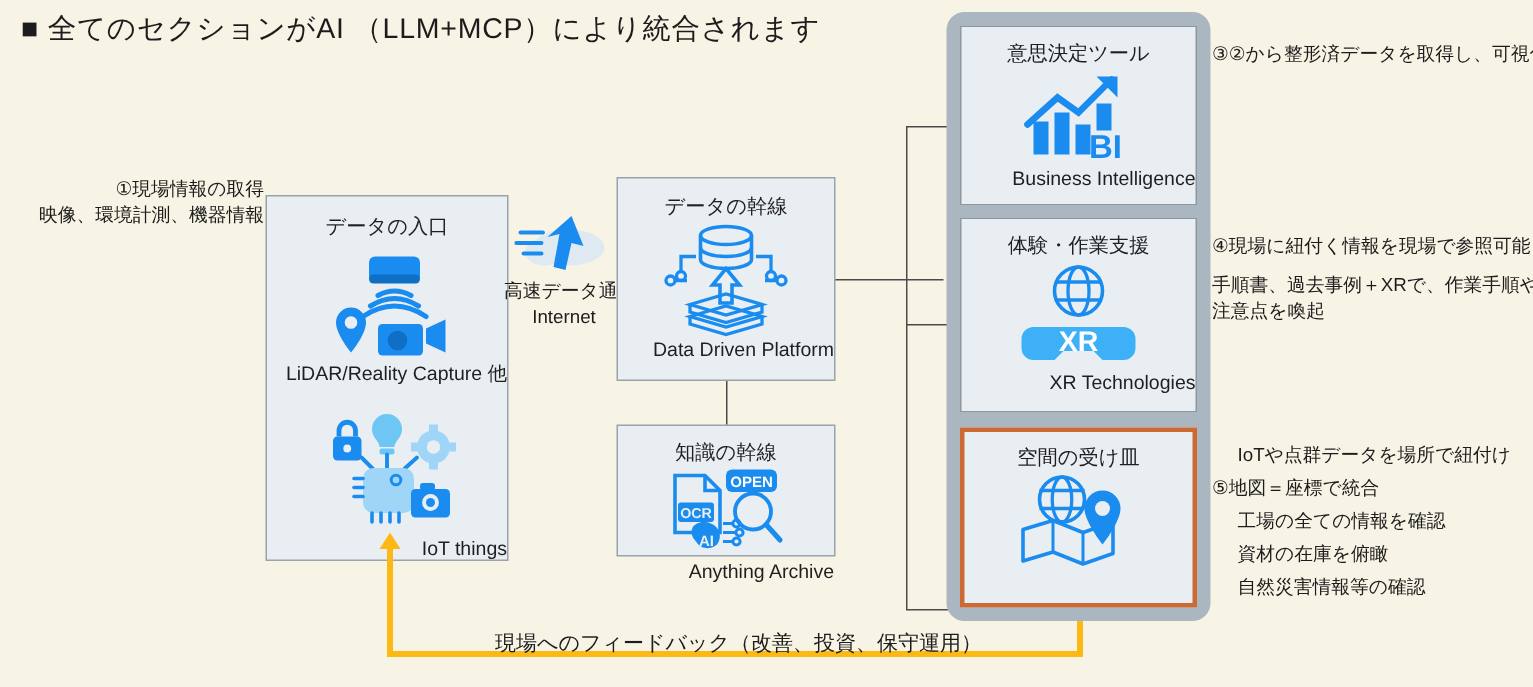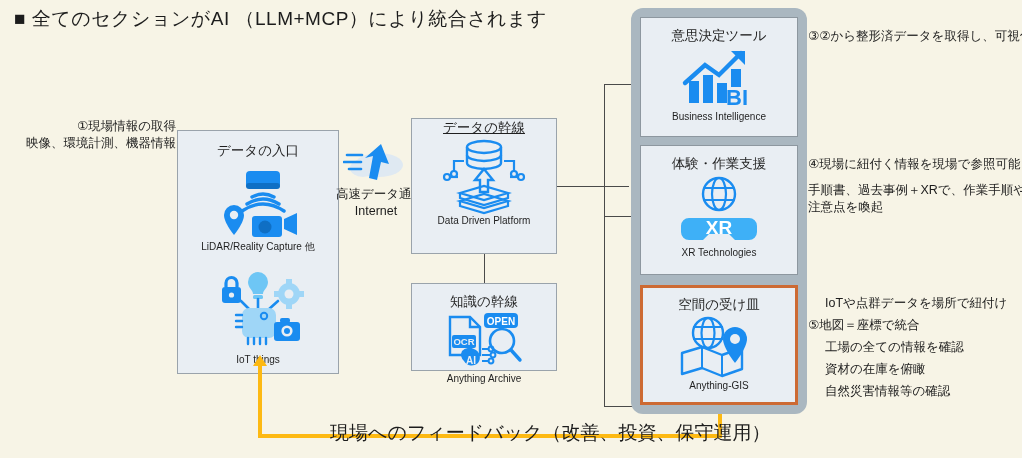--- a/index.html
+++ b/index.html
@@ -29,22 +29,22 @@
     border:1px solid #9aa3ab;
     box-sizing:border-box;
   }
   .card-title{
     text-align:center;
     font-size:13.5px;
     color:#1f1f1f;
     white-space:nowrap;
   }
   .card-label{
-    text-align:center;
-    font-size:10px;
+    text-align:right;
+    font-size:13px;
     color:#1f1f1f;
     white-space:nowrap;
   }
 
   
   .note{
     font-size:12.5px;
     line-height:17px;
     color:#1c1c1c;
     white-space:nowrap;
@@ -176,21 +176,21 @@
       </svg>
     </div>
   </div>
   <div class="abs note" style="left:336px;top:186px;width:80px;text-align:center;">
     <div>高速データ通信</div>
     <div>Internet</div>
   </div>
 
 
   <div class="abs card" style="left:411px;top:118px;width:146px;height:136px;">
-    <div class="card-title" style="text-decoration:underline;">データの幹線</div>
+    <div class="card-title" style="margin-top:10px;">データの幹線</div>
     <div class="ctr" style="height:78px;">
       <svg width="100" height="78" viewBox="0 0 100 78">
         <g fill="none" stroke="#1a8cf0" stroke-width="2.4">
           <ellipse cx="50" cy="10" rx="17" ry="6"></ellipse>
           <path d="M33 10 v16 a17 6 0 0 0 34 0 v-16"></path>
           <path d="M33 18 a17 6 0 0 0 34 0"></path>
         </g>
         <g stroke="#1a8cf0" stroke-width="2.2" fill="none">
           <path d="M30 24 h-10 v10"></path>
             <circle cx="20" cy="37" r="3"></circle>
@@ -286,21 +286,20 @@
       <svg width="90" height="64" viewBox="0 0 90 64">
         <circle cx="34" cy="18" r="15" fill="none" stroke="#1a8cf0" stroke-width="2.4"></circle>
         <ellipse cx="34" cy="18" rx="6.5" ry="15" fill="none" stroke="#1a8cf0" stroke-width="2.2"></ellipse>
         <path d="M19 12 h30 M19 24 h30" stroke="#1a8cf0" stroke-width="2.2" fill="none"></path>
         <path d="M8 38 L28 32 L48 40 L68 33 L68 54 L48 61 L28 53 L8 59 z" fill="none" stroke="#1a8cf0" stroke-width="2.4" stroke-linejoin="round"></path>
         <path d="M28 32 v21 M48 40 v21" stroke="#1a8cf0" stroke-width="2"></path>
         <path d="M61 12 a12 12 0 0 1 12 12 c0 9-12 24-12 24 s-12-15-12-24 a12 12 0 0 1 12-12 z" fill="#1a8cf0"></path>
         <circle cx="61" cy="24" r="5" fill="#e9eef3"></circle>
       </svg>
     </div>
-    <div class="card-label">Anything-GIS</div>
   </div>
 
   <div class="abs note" style="left:808px;top:28px;">
     <div>③②から整形済データを取得し、可視化</div>
   </div>
 
   <div class="abs note" style="left:808px;top:156px;">
     <div>④現場に紐付く情報を現場で参照可能</div>
     <div style="margin-top:9px;">手順書、過去事例＋XRで、作業手順や</div>
     <div>注意点を喚起</div>
@@ -311,15 +310,15 @@
     <div>⑤地図＝座標で統合</div>
     <div style="padding-left:17px;">工場の全ての情報を確認</div>
     <div style="padding-left:17px;">資材の在庫を俯瞰</div>
     <div style="padding-left:17px;">自然災害情報等の確認</div>
   </div>
 
   <div class="orange orange-h abs" style="left:258px;top:434px;width:464px;"></div>
   <div class="orange orange-v abs" style="left:718px;top:414px;height:22px;"></div>
   <div class="orange orange-v abs" style="left:258px;top:366px;height:70px;"></div>
   <div class="arrow-up abs" style="left:253px;top:355px;"></div>
-  <div class="abs" style="left:330px;top:420px;width:320px;text-align:center;font-size:19px;color:#1c1c1c;white-space:nowrap;">現場へのフィードバック（改善、投資、保守運用）</div>
+  <div class="abs" style="left:330px;top:420px;width:320px;text-align:center;font-size:14px;color:#1c1c1c;white-space:nowrap;">現場へのフィードバック（改善、投資、保守運用）</div>
 
 </div>
 
 </body></html>

